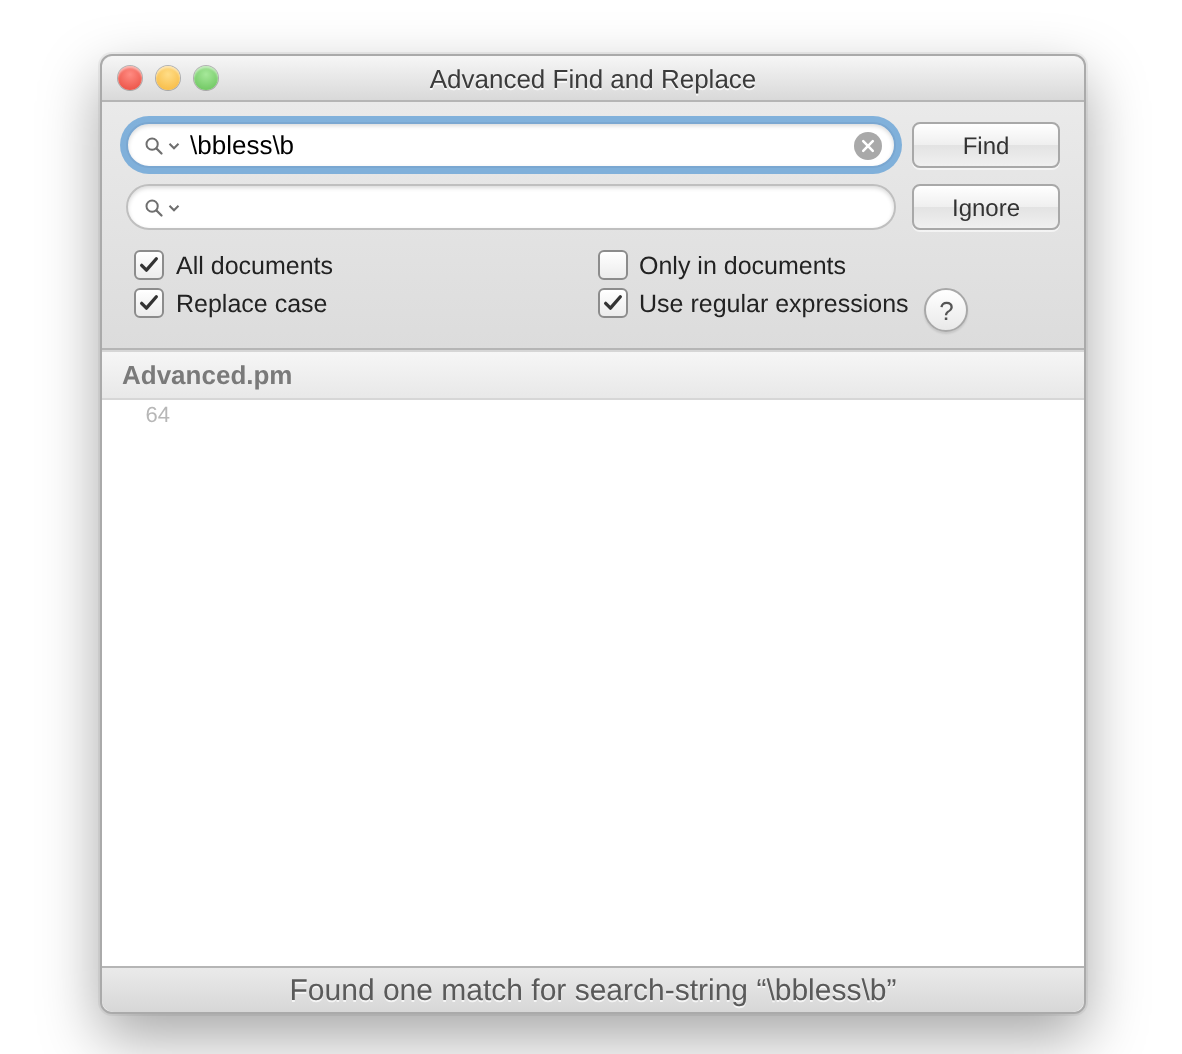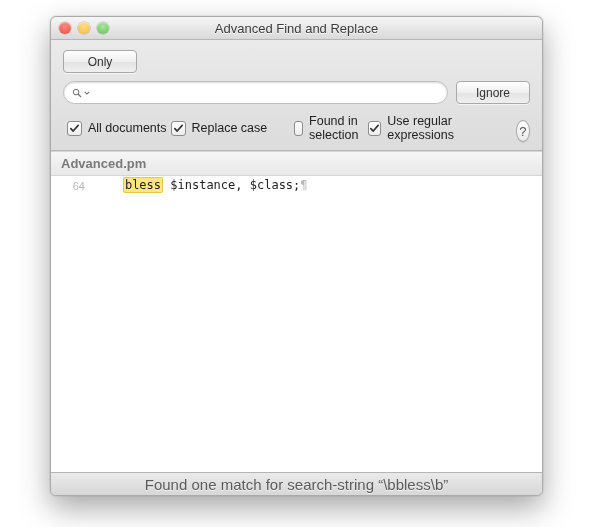--- a/index.html
+++ b/index.html
@@ -7,21 +7,21 @@
     padding: 0;
     background: #fff;
     font-family: "Lucida Grande", "Helvetica Neue", Arial, sans-serif;
     font-size: 13px;
     width: 591px;
     height: 527px;
   }
   .window {
     position: absolute;
     left: 50px;
-    top: 16px;
+    top: 27px;
     width: 491px;
     height: 478px;
     background: #ededed;
     border: 1px solid #aaaaaa;
     border-radius: 6px;
     box-shadow: 0 12px 30px rgba(0,0,0,0.35), 0 0 0 1px rgba(0,0,0,0.05);
     display: flex;
     flex-direction: column;
     overflow: hidden;
   }
@@ -128,21 +128,21 @@
     box-shadow: 0 1px 0 rgba(255,255,255,0.6);
     cursor: pointer;
   }
 
   .options {
     display: flex;
     padding-top: 2px;
   }
   .optcol {
     display: flex;
-    flex-direction: row;
+    flex-direction: column;
     gap: 4px;
   }
   .optcol.left { flex: 1; padding-left: 4px; }
   .optcol.right { flex: 1; }
   .checkbox {
     display: flex;
     align-items: center;
     gap: 6px;
     font-size: 12.5px;
     color: #222;
@@ -224,21 +224,40 @@
       <div class="tl close"></div>
       <div class="tl minimize"></div>
       <div class="tl zoom"></div>
     </div>
     <div class="title">Advanced Find and Replace</div>
   </div>
 
   <div class="toolbar">
 
     <div class="row">
-      <div class="aquabtn">Only</div>
+      <div class="searchfield focused">
+        <span class="mag">
+          <svg viewBox="0 0 16 16">
+              <circle cx="6.5" cy="6.5" r="4.5" fill="none" stroke="currentColor" stroke-width="1.6"></circle>
+              <line x1="10" y1="10" x2="14" y2="14" stroke="currentColor" stroke-width="1.8" stroke-linecap="round"></line>
+            </svg>
+        </span>
+        <span class="chev">
+          <svg viewBox="0 0 8 8">
+              <path d="M1 2.5 L4 5.5 L7 2.5" fill="none" stroke="currentColor" stroke-width="1.4"></path>
+            </svg>
+        </span>
+        <input type="text" value="\bbless\b" style="">
+        <span class="clear">
+          <svg viewBox="0 0 10 10" width="8" height="8">
+              <path d="M2 2 L8 8 M8 2 L2 8" stroke="#fff" stroke-width="1.6" stroke-linecap="round"></path>
+            </svg>
+        </span>
+      </div>
+      <div class="aquabtn">Find</div>
     </div>
 
     <div class="row">
       <div class="searchfield">
         <span class="mag">
           <svg viewBox="0 0 16 16">
               <circle cx="6.5" cy="6.5" r="4.5" fill="none" stroke="currentColor" stroke-width="1.6"></circle>
               <line x1="10" y1="10" x2="14" y2="14" stroke="currentColor" stroke-width="1.8" stroke-linecap="round"></line>
             </svg>
         </span>
@@ -267,23 +286,23 @@
             <svg viewBox="0 0 12 12">
                 <path d="M2 6.2 L4.6 8.8 L10 2.6" fill="none" stroke="#333" stroke-width="1.8" stroke-linecap="round" stroke-linejoin="round"></path>
               </svg>
           </span>
           <span>Replace case</span>
         </label>
       </div>
       <div class="optcol right">
         <label class="checkbox">
           <span class="box"></span>
-          <span>Found in selection</span>
+          <span>Only in documents</span>
         </label>
-        <div style="display:flex; align-items:flex-end;gap:44px;">
+        <div style="display:flex; align-items:flex-start;">
           <label class="checkbox">
             <span class="box">
               <svg viewBox="0 0 12 12">
                   <path d="M2 6.2 L4.6 8.8 L10 2.6" fill="none" stroke="#333" stroke-width="1.8" stroke-linecap="round" stroke-linejoin="round"></path>
                 </svg>
             </span>
             <span>Use regular expressions</span>
           </label>
           <div class="helpbtn">
             <span>?</span>
@@ -291,21 +310,20 @@
         </div>
       </div>
     </div>
 
   </div>
 
   <div class="results">
     <div class="filehdr">Advanced.pm</div>
     <div class="resultline">
       <span class="ln">64</span>
-      <span class="code"><span>    </span><span class="hl">bless</span><span> $instance, $class;</span><span class="pilcrow">¶</span></span>
     </div>
   </div>
 
   <div class="statusbar">
     <span>Found one match for search-string “\bbless\b”</span>
   </div>
 
 </div>
 
 </body></html>

